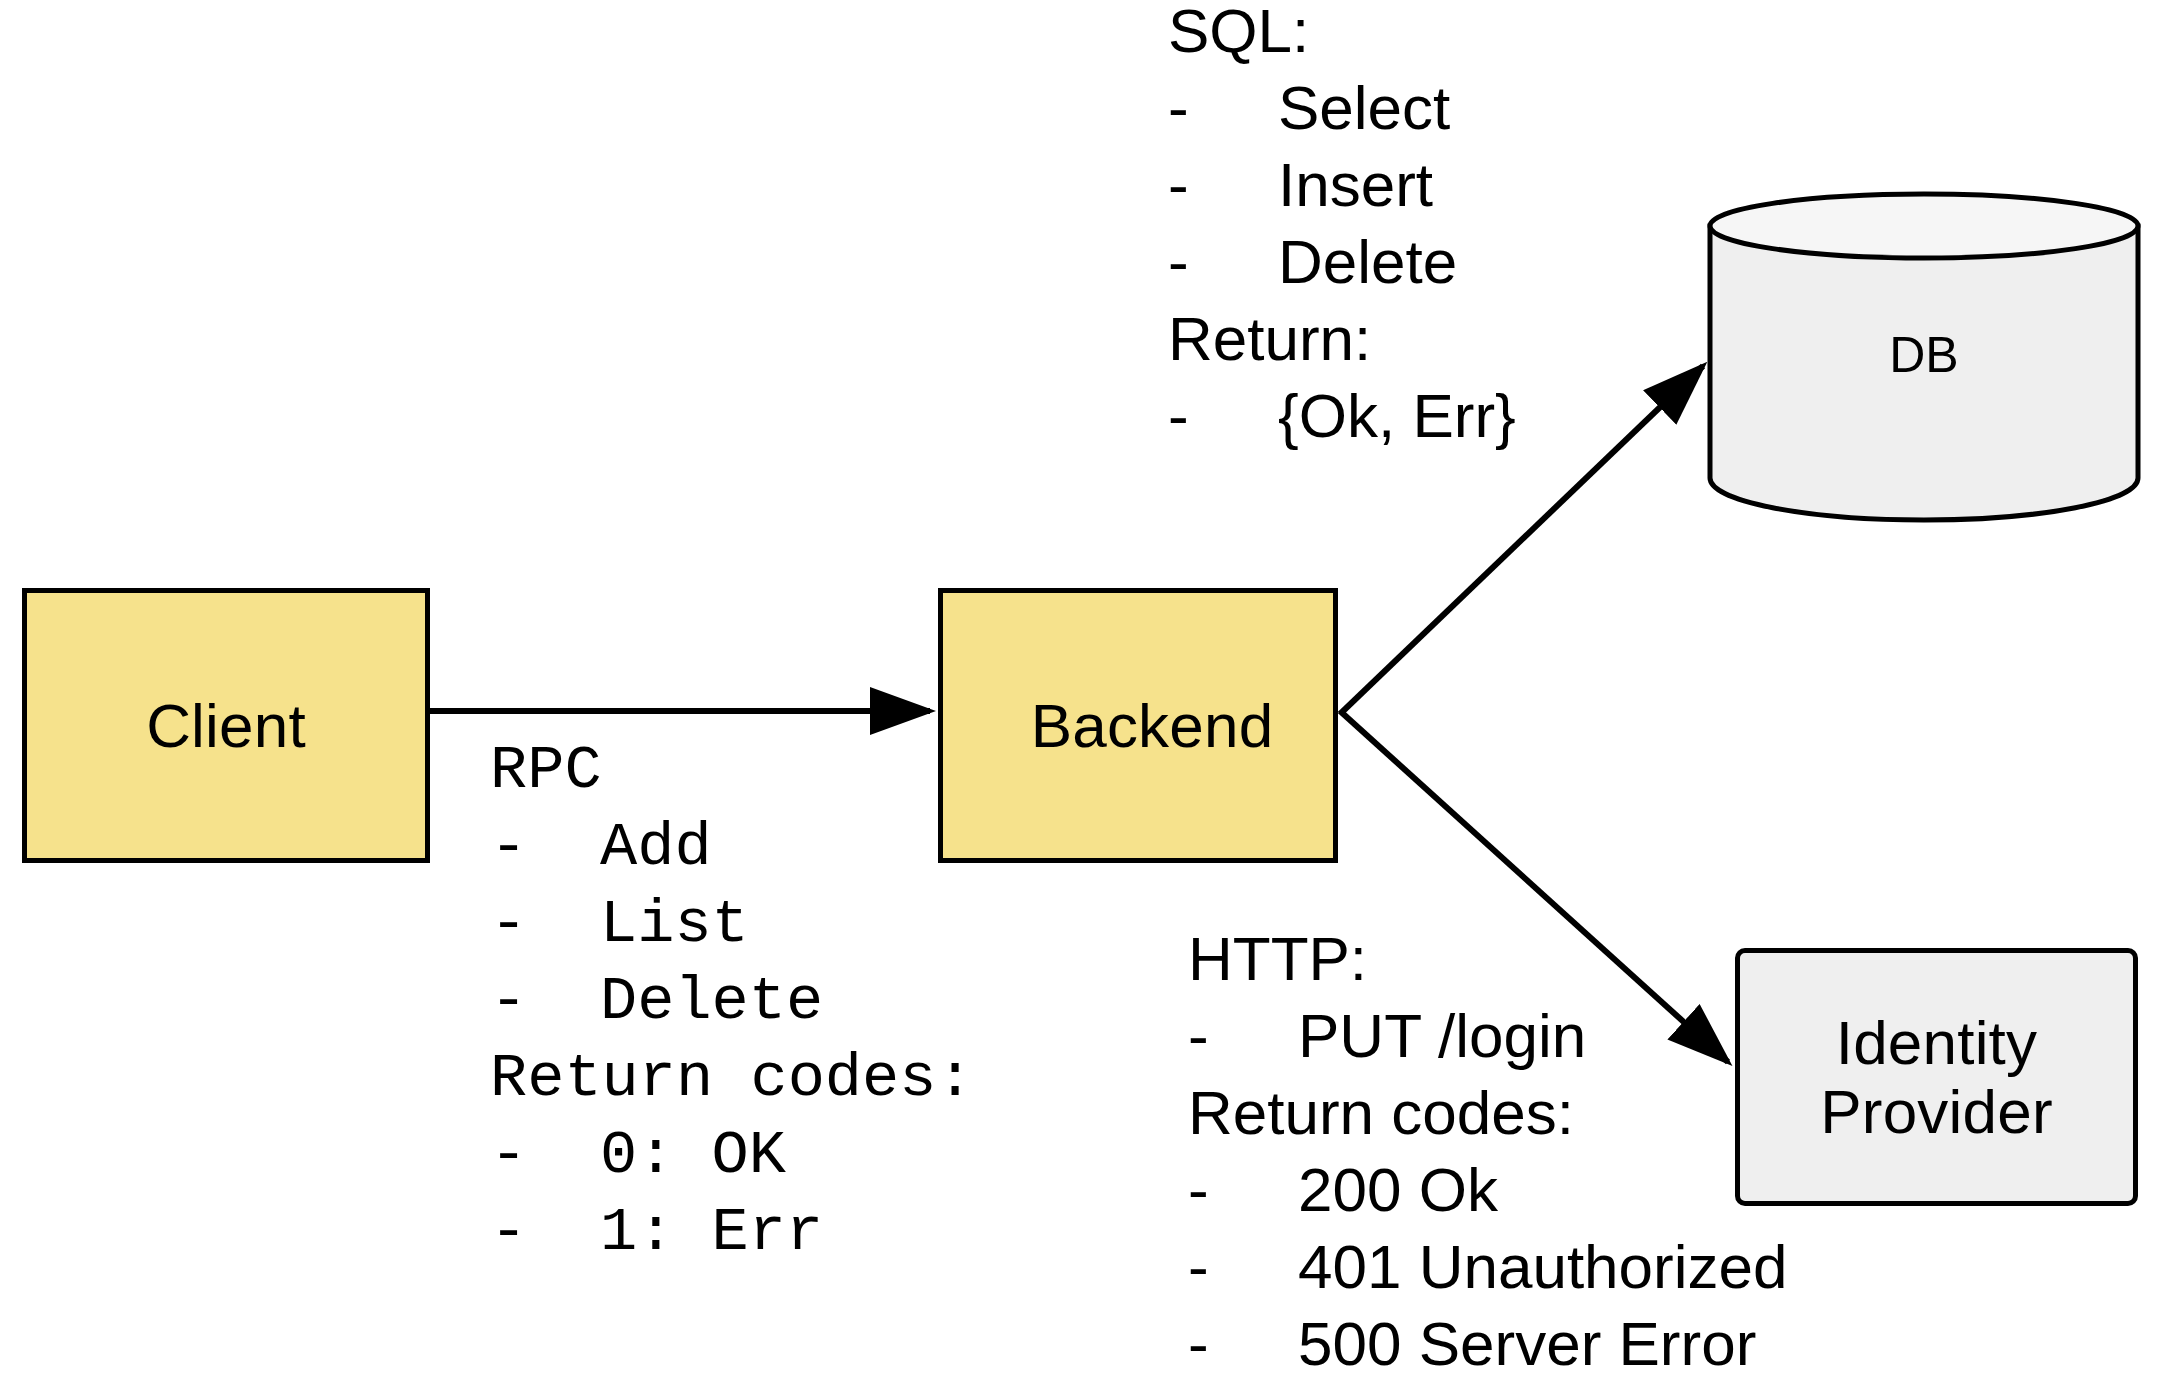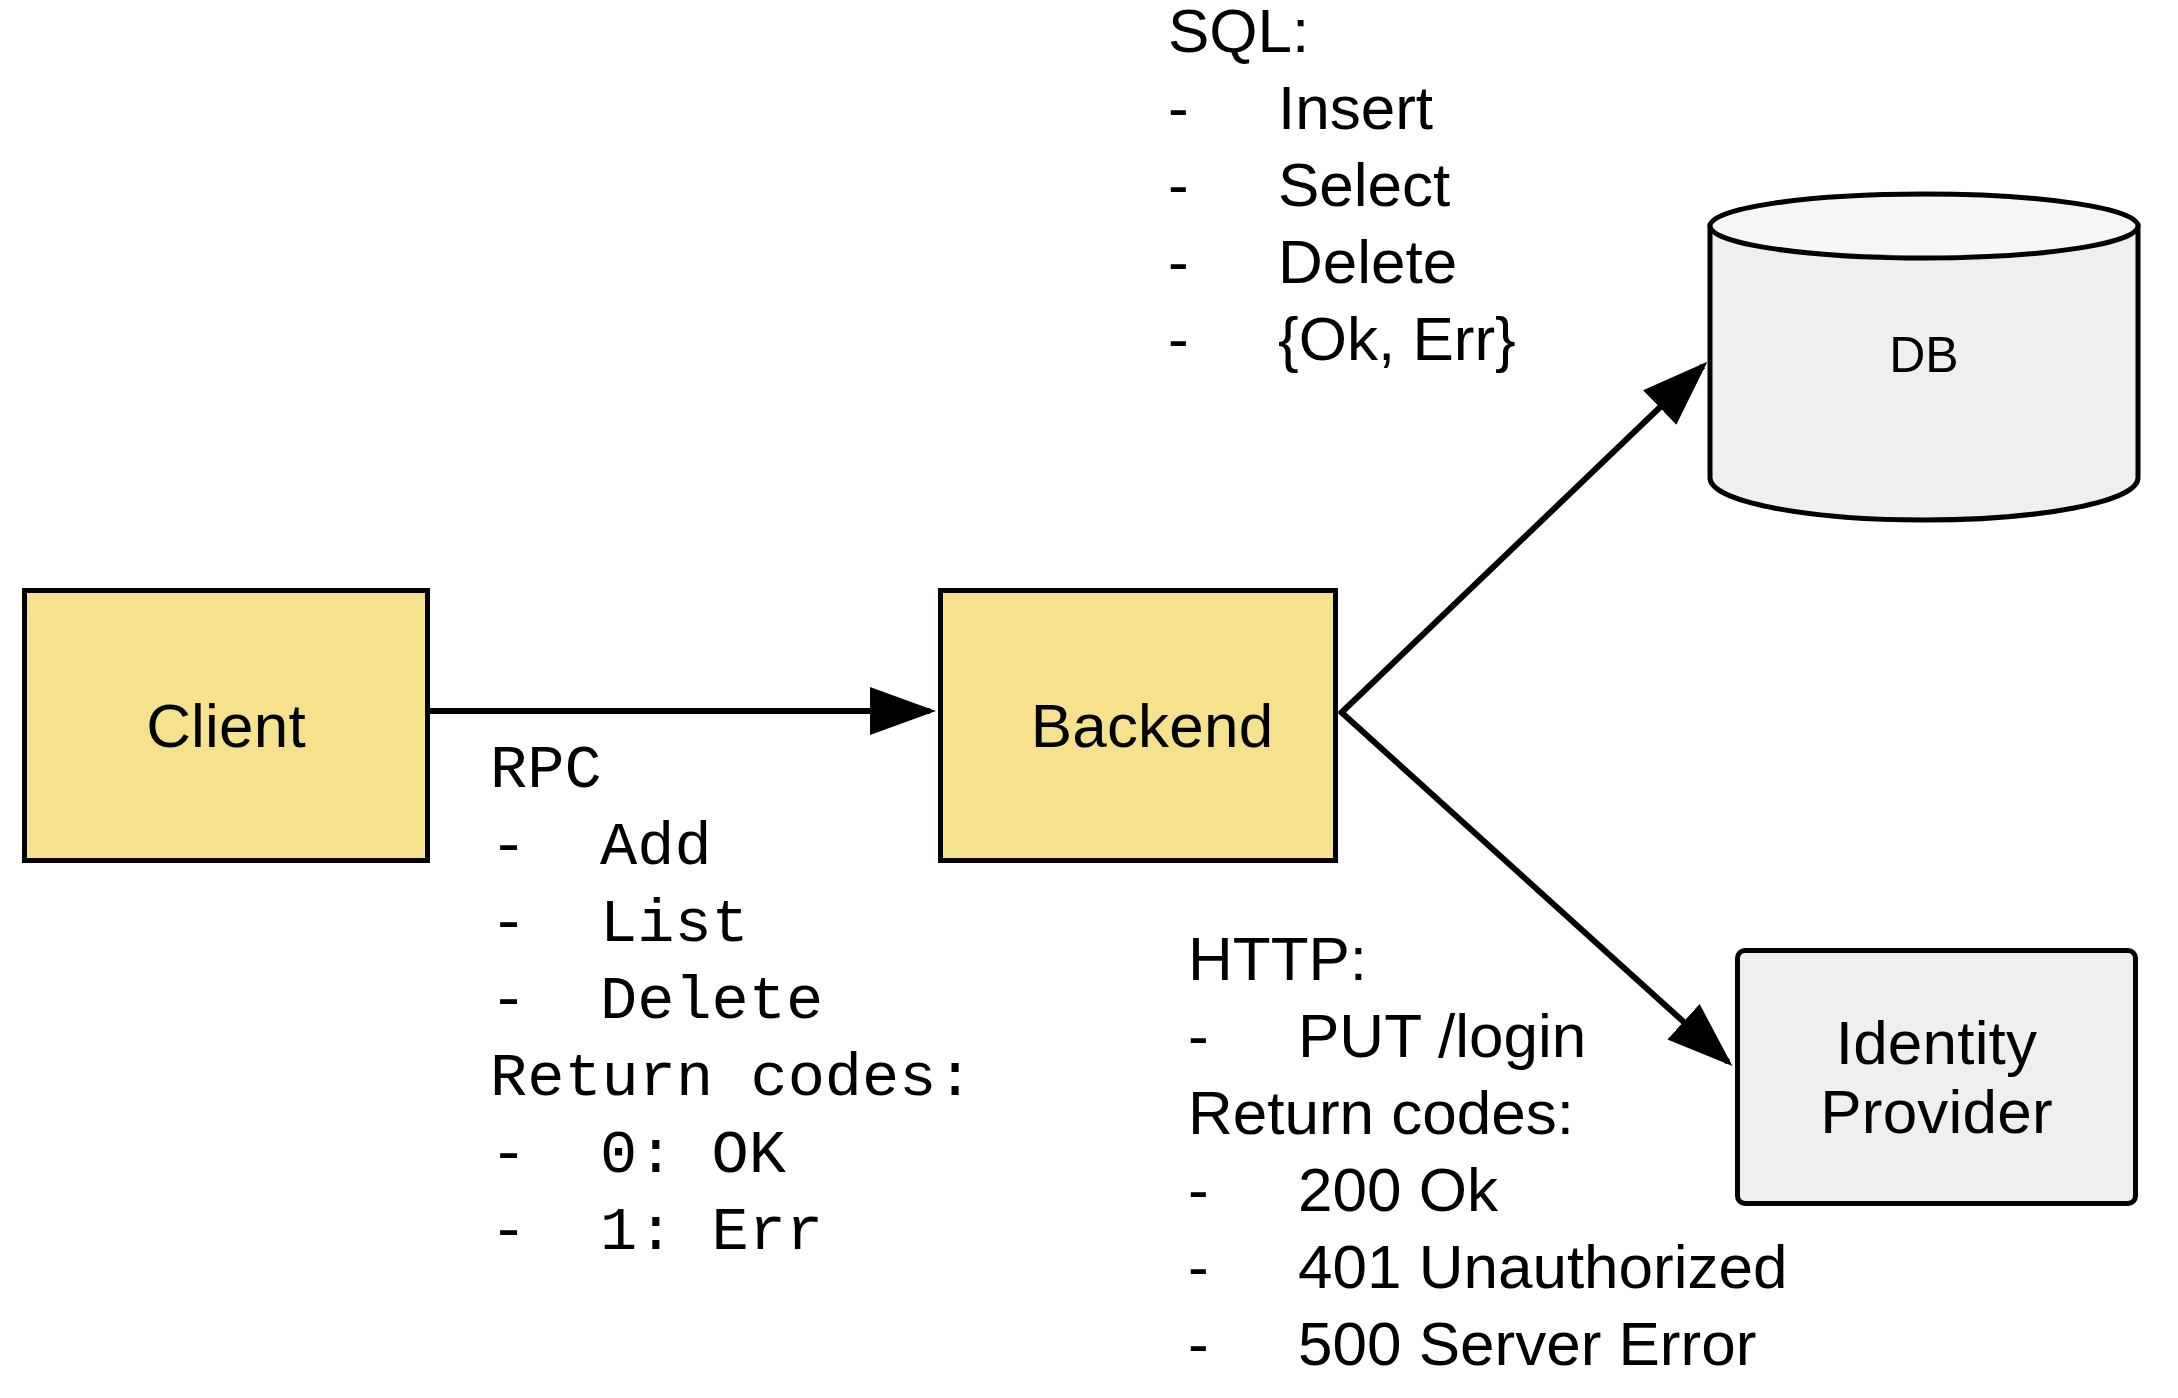--- a/index.html
+++ b/index.html
@@ -145,23 +145,24 @@
     <div class="db-label">DB</div>
   </div>
 
   <div id="idp-node" class="node-box rect">
     <span class="label-2line">Identity
 Provider</span>
   </div>
 
   <div id="sql-block" class="text-block">
     <span class="tb-head">SQL:</span>
+    <span class="tb-item"><span class="dash">-</span><span class="gap"></span><span>Select</span></span>
     <span class="tb-item"><span class="dash">-</span><span class="gap"></span><span>Insert</span></span>
-    <span class="tb-item"><span class="dash">-</span><span class="gap"></span><span>Select</span></span>
     <span class="tb-item"><span class="dash">-</span><span class="gap"></span><span>Delete</span></span>
+    <span class="tb-head">Return:</span>
     <span class="tb-item"><span class="dash">-</span><span class="gap"></span><span>{Ok, Err}</span></span>
   </div>
 
   <div id="rpc-block" class="text-block">
     <span class="tb-head">RPC</span>
     <span class="tb-item"><span class="dash">-</span><span class="gap"></span><span>Add</span></span>
     <span class="tb-item"><span class="dash">-</span><span class="gap"></span><span>List</span></span>
     <span class="tb-item"><span class="dash">-</span><span class="gap"></span><span>Delete</span></span>
     <span class="tb-head">Return codes:</span>
     <span class="tb-item"><span class="dash">-</span><span class="gap"></span><span>0: OK</span></span>

